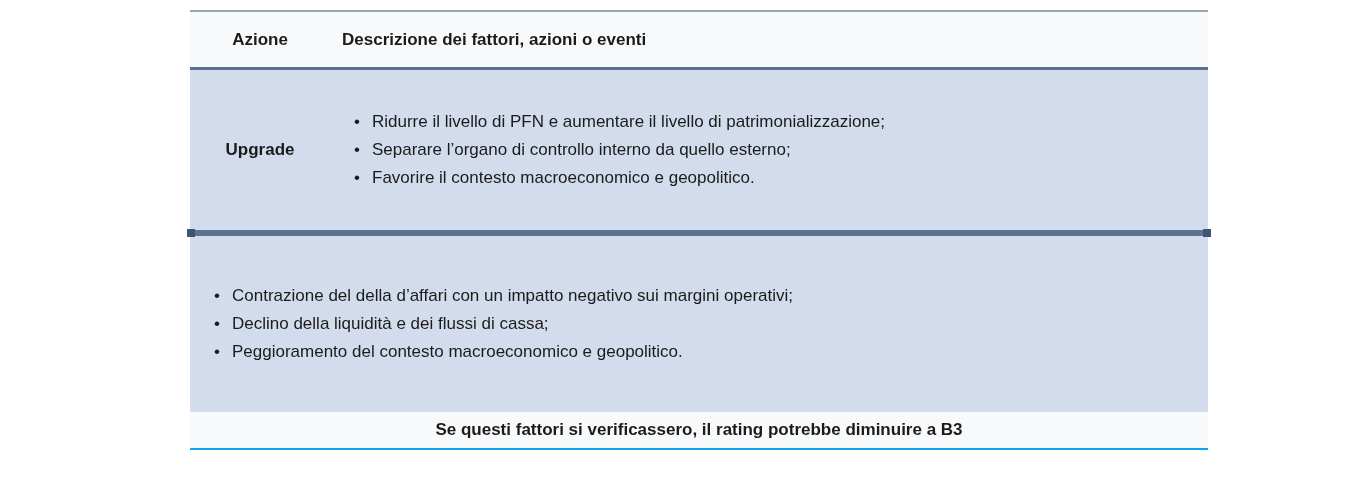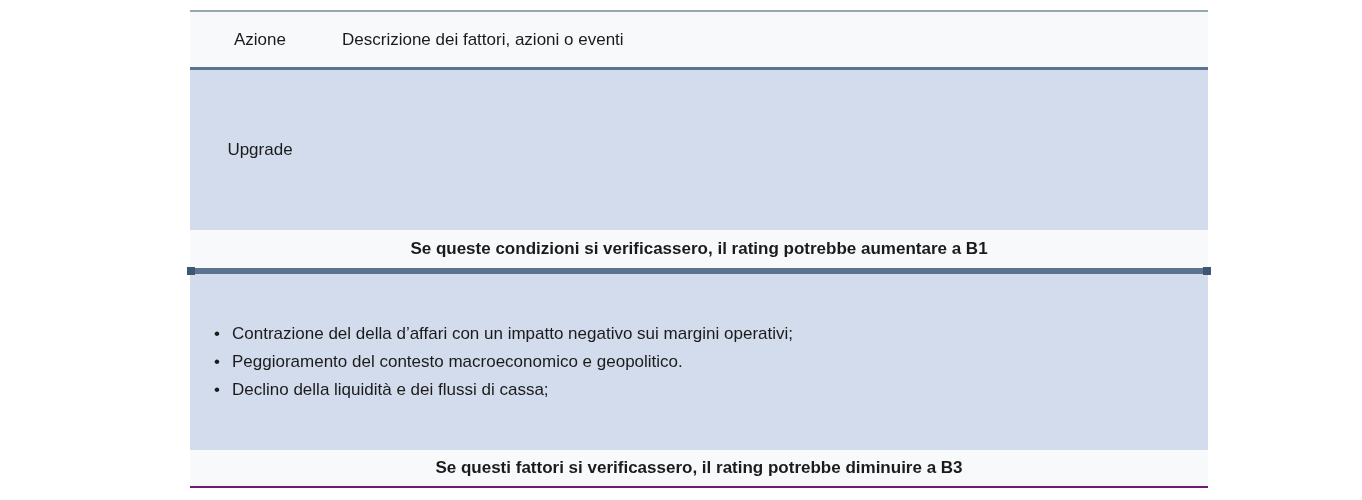--- a/index.html
+++ b/index.html
@@ -20,42 +20,42 @@
 
   .row { display: flex; width: 100%; }
 
   .header-row {
     height: 60px;
     background: #f8f9fb;
     border-top: 2px solid #97a8ae;
     border-bottom: 3px solid #5c7390;
     align-items: center;
   }
-  .header-cell { font-weight: normal; font-size: 17px; }
+  .header-cell { font-weight: bold; font-size: 17px; }
 
   .col-action {
     width: 140px;
     flex: 0 0 140px;
     display: flex;
     align-items: center;
     justify-content: center;
     text-align: center;
   }
   .col-desc {
     flex: 1 1 auto;
     display: flex;
     align-items: center;
     padding-left: 12px;
   }
 
   .body-row { background: #d3dcec; }
   .upgrade-row { height: 160px; }
   .downgrade-row { height: 176px; }
 
-  .row-label { font-weight: normal; font-size: 17px; }
+  .row-label { font-weight: bold; font-size: 17px; }
 
   ul.bullets { list-style: none; }
   ul.bullets li {
     position: relative;
     padding-left: 30px;
     font-size: 17px;
     line-height: 28px;
     max-width: 795px;
   }
   ul.bullets li::before {
@@ -71,21 +71,21 @@
     background: #f8f9fb;
     align-items: center;
     justify-content: center;
   }
   .note-text {
     width: 100%;
     text-align: center;
     font-weight: bold;
     font-size: 17px;
   }
-  .note-row.last { border-bottom: 2px solid #701a75; }
+  .note-row.last { border-bottom: 2px solid #0ea5e9; }
 
   .thick-divider {
     position: relative;
     width: 100%;
     height: 6px;
     background: #5c7390;
   }
   .thick-divider::before,
   .thick-divider::after {
     content: "";
@@ -104,34 +104,38 @@
 <div class="stage">
   <div class="rating-table">
 
     <div class="row header-row">
       <div class="col-action header-cell">Azione</div>
       <div class="col-desc header-cell">Descrizione dei fattori, azioni o eventi</div>
     </div>
 
     <div class="row body-row upgrade-row">
       <div class="col-action row-label">Upgrade</div>
+      <div class="col-desc">
+        <ul class="bullets">
+          <li>Ridurre il livello di PFN e aumentare il livello di patrimonializzazione;</li>
+          <li>Separare l’organo di controllo interno da quello esterno;</li>
+          <li>Favorire il contesto macroeconomico e geopolitico.</li>
+        </ul>
+      </div>
     </div>
 
-    <div class="row note-row">
-      <div class="note-text">Se queste condizioni si verificassero, il rating potrebbe aumentare a B1</div>
-    </div>
 
     <div class="thick-divider"></div>
 
     <div class="row body-row downgrade-row">
       <div class="col-desc">
         <ul class="bullets">
           <li>Contrazione del della d’affari con un impatto negativo sui margini operativi;</li>
+          <li>Declino della liquidità e dei flussi di cassa;</li>
           <li>Peggioramento del contesto macroeconomico e geopolitico.</li>
-          <li>Declino della liquidità e dei flussi di cassa;</li>
         </ul>
       </div>
     </div>
 
     <div class="row note-row last">
       <div class="note-text">Se questi fattori si verificassero, il rating potrebbe diminuire a B3</div>
     </div>
 
   </div>
 </div>

